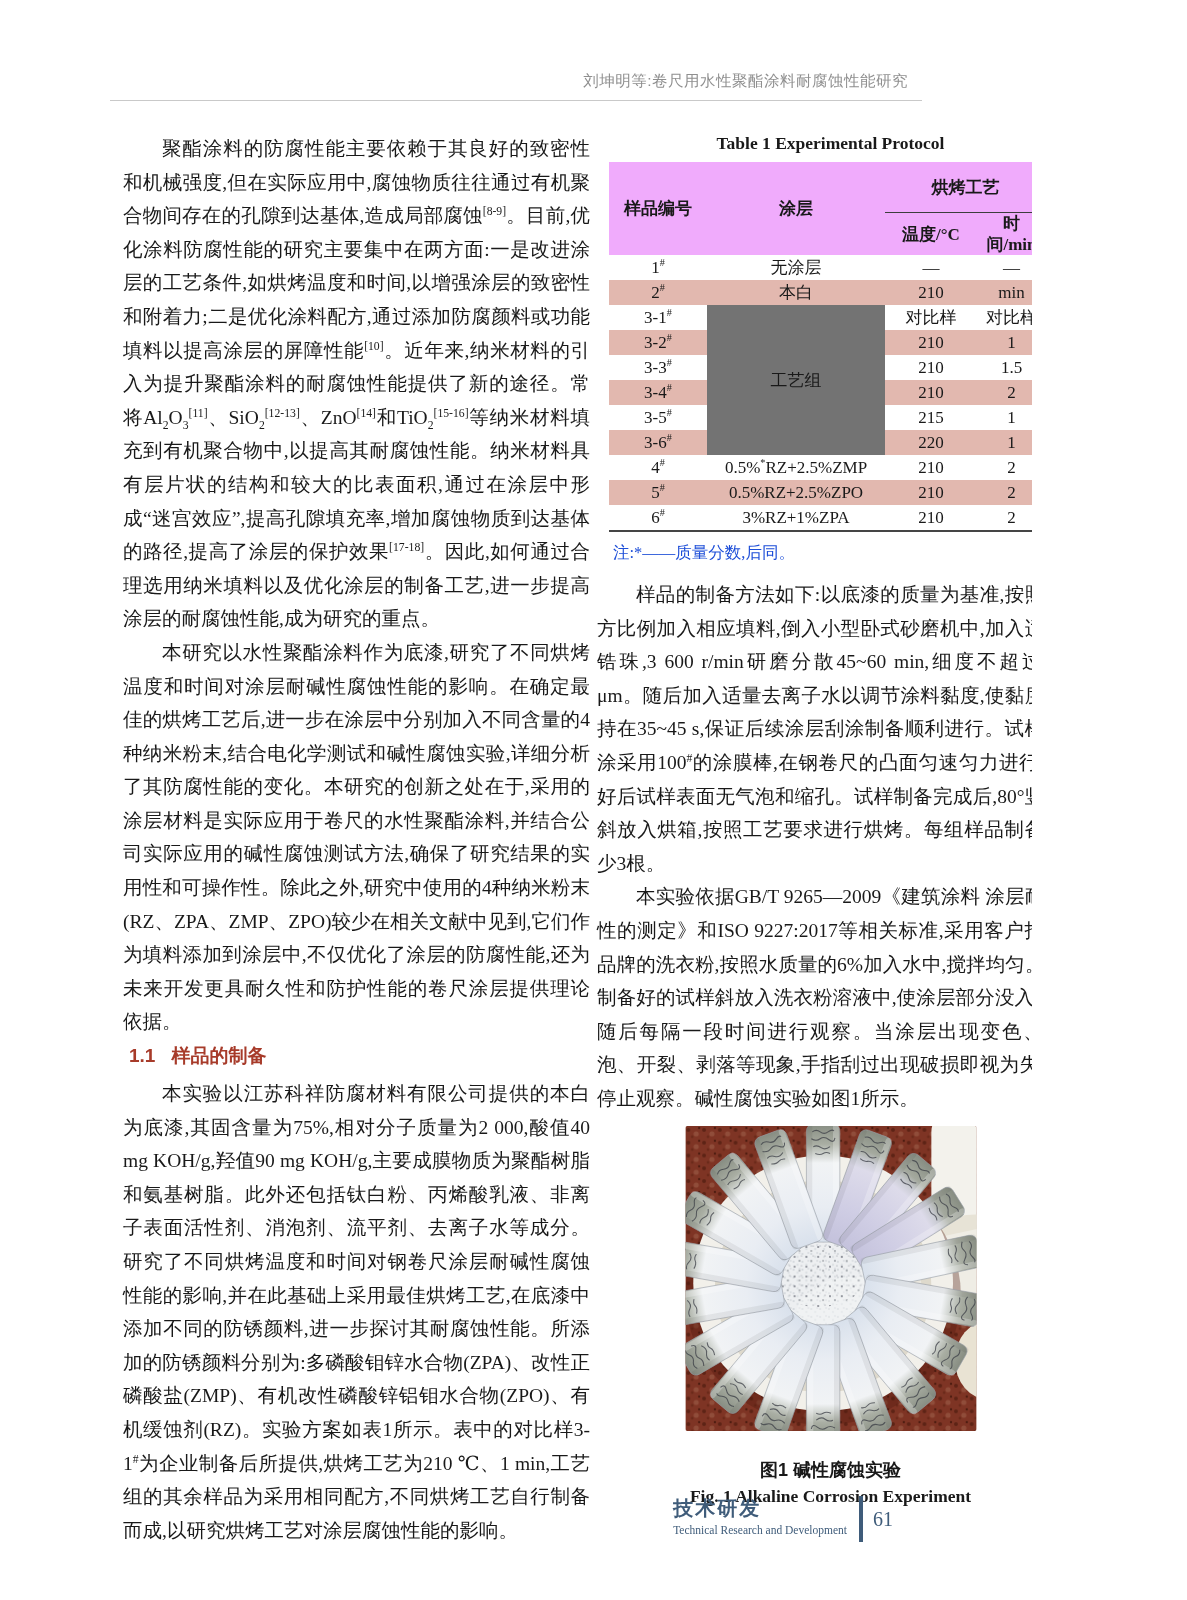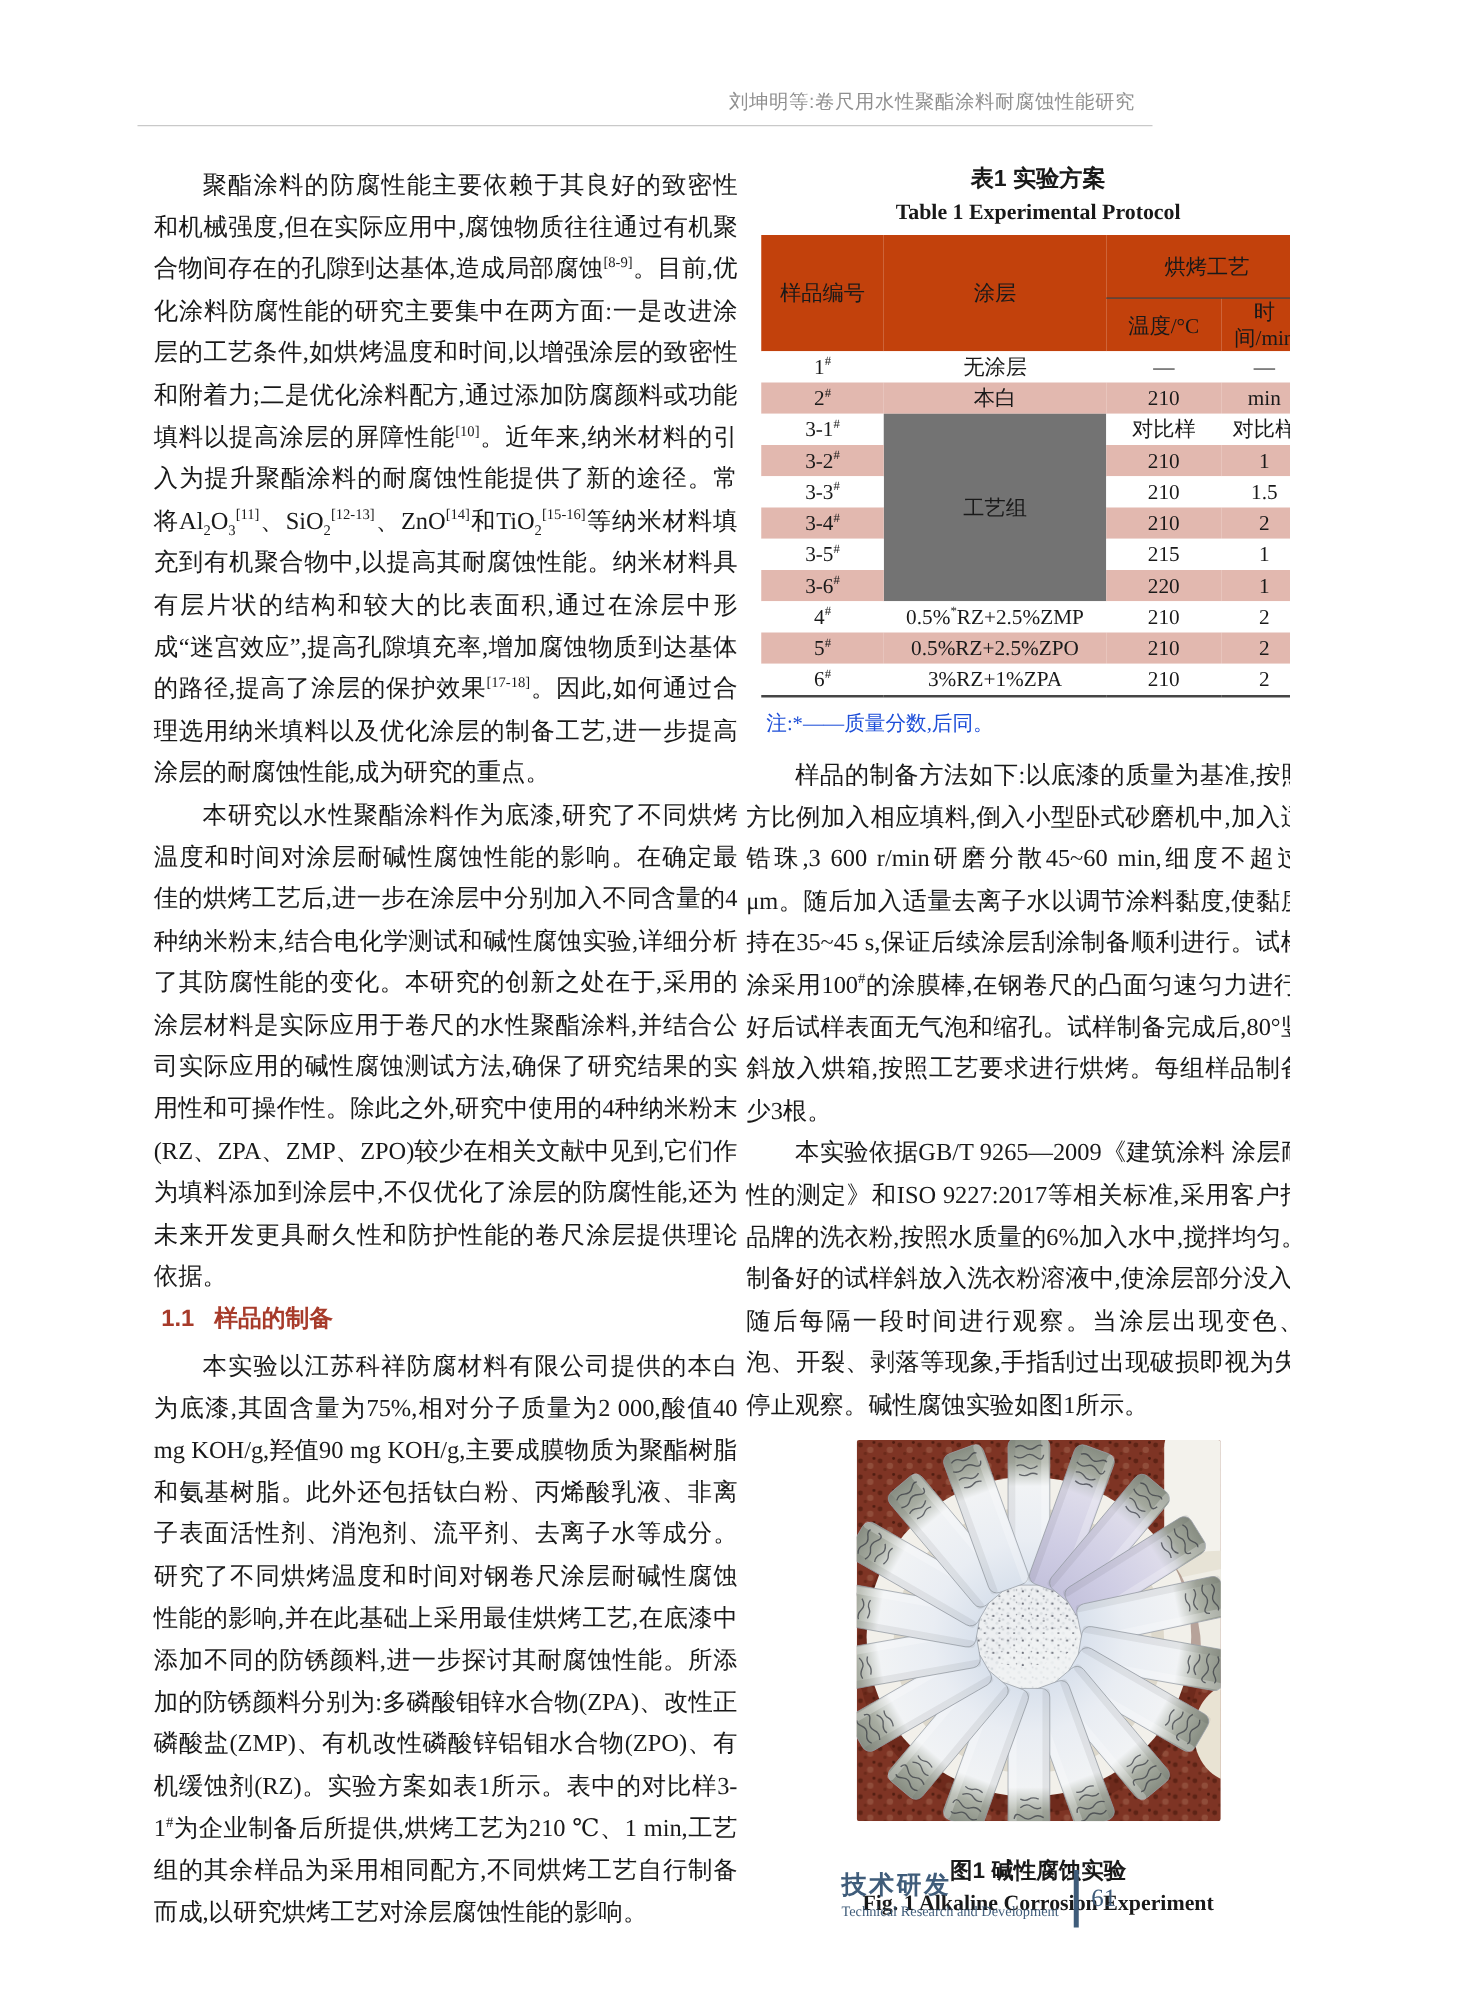--- a/index.html
+++ b/index.html
@@ -22,21 +22,21 @@
   .sec-h .num { margin-right:26px; }
   .sub-h { color:#a73b2a; font-family:"Liberation Sans","DejaVu Sans",sans-serif; font-weight:bold;
            font-size:19px; line-height:26px; margin:4px 0 8px 6px; text-align:left; }
   .sub-h .num { margin-right:16px; }
 
   .tbl-title-zh { text-align:center; font-family:"Liberation Sans","DejaVu Sans",sans-serif;
                   font-weight:bold; font-size:18.5px; line-height:26px; }
   .tbl-title-en { text-align:center; font-weight:bold; font-size:17.5px; line-height:26px; margin-bottom:6px; }
   table.protocol { width:437px; margin-left:12px; border-collapse:collapse; font-size:17px;
                    line-height:21px; border-bottom:2px solid #454545; text-align:center; }
-  .protocol thead th { background:#c2410c; font-weight:normal; padding:0 2px; }
+  .protocol thead th { background:#f0abfc; font-weight:bold; padding:0 2px; }
   .protocol thead tr.hrow1 th { height:50px; }
   .protocol thead tr.hrow2 th { height:40px; }
   .protocol th.bk { border-bottom:1.2px solid #3d3d3d; }
   .protocol td { height:25px; padding:0 2px; background:#fff; }
   .protocol tr.shade td { background:#e2b8af; }
   .protocol td.merged { background:#737373; vertical-align:middle; }
   .tbl-note { color:#1d4ed8; font-size:16.5px; line-height:22px; margin:10px 0 14px 16px; text-align:left; }
 
   .fig { margin-top:10px; }
   svg.photo { display:block; margin:0 auto; width:296px; height:305px; }
@@ -67,21 +67,20 @@
   <div class="col col-left">
     <p class="body">聚酯涂料的防腐性能主要依赖于其良好的致密性和机械强度,但在实际应用中,腐蚀物质往往通过有机聚合物间存在的孔隙到达基体,造成局部腐蚀<sup>[8-9]</sup>。目前,优化涂料防腐性能的研究主要集中在两方面:一是改进涂层的工艺条件,如烘烤温度和时间,以增强涂层的致密性和附着力;二是优化涂料配方,通过添加防腐颜料或功能填料以提高涂层的屏障性能<sup>[10]</sup>。近年来,纳米材料的引入为提升聚酯涂料的耐腐蚀性能提供了新的途径。常将Al<sub>2</sub>O<sub>3</sub><sup>[11]</sup>、SiO<sub>2</sub><sup>[12-13]</sup>、ZnO<sup>[14]</sup>和TiO<sub>2</sub><sup>[15-16]</sup>等纳米材料填充到有机聚合物中,以提高其耐腐蚀性能。纳米材料具有层片状的结构和较大的比表面积,通过在涂层中形成“迷宫效应”,提高孔隙填充率,增加腐蚀物质到达基体的路径,提高了涂层的保护效果<sup>[17-18]</sup>。因此,如何通过合理选用纳米填料以及优化涂层的制备工艺,进一步提高涂层的耐腐蚀性能,成为研究的重点。</p>
     <p class="body">本研究以水性聚酯涂料作为底漆,研究了不同烘烤温度和时间对涂层耐碱性腐蚀性能的影响。在确定最佳的烘烤工艺后,进一步在涂层中分别加入不同含量的4种纳米粉末,结合电化学测试和碱性腐蚀实验,详细分析了其防腐性能的变化。本研究的创新之处在于,采用的涂层材料是实际应用于卷尺的水性聚酯涂料,并结合公司实际应用的碱性腐蚀测试方法,确保了研究结果的实用性和可操作性。除此之外,研究中使用的4种纳米粉末(RZ、ZPA、ZMP、ZPO)较少在相关文献中见到,它们作为填料添加到涂层中,不仅优化了涂层的防腐性能,还为未来开发更具耐久性和防护性能的卷尺涂层提供理论依据。</p>
     <div class="sub-h">
       <span class="num">1.1</span><span>样品的制备</span>
     </div>
     <p class="body">本实验以江苏科祥防腐材料有限公司提供的本白为底漆,其固含量为75%,相对分子质量为2 000,酸值40 mg KOH/g,羟值90 mg KOH/g,主要成膜物质为聚酯树脂和氨基树脂。此外还包括钛白粉、丙烯酸乳液、非离子表面活性剂、消泡剂、流平剂、去离子水等成分。研究了不同烘烤温度和时间对钢卷尺涂层耐碱性腐蚀性能的影响,并在此基础上采用最佳烘烤工艺,在底漆中添加不同的防锈颜料,进一步探讨其耐腐蚀性能。所添加的防锈颜料分别为:多磷酸钼锌水合物(ZPA)、改性正磷酸盐(ZMP)、有机改性磷酸锌铝钼水合物(ZPO)、有机缓蚀剂(RZ)。实验方案如表1所示。表中的对比样3-1<sup>#</sup>为企业制备后所提供,烘烤工艺为210 ℃、1 min,工艺组的其余样品为采用相同配方,不同烘烤工艺自行制备而成,以研究烘烤工艺对涂层腐蚀性能的影响。</p>
   </div>
 
   <div class="col col-right">
-    <div class="tbl-title-zh">表1 实验方案</div>
     <div class="tbl-title-en">Table 1 Experimental Protocol</div>
 
     <table class="protocol">
       <colgroup>
           <col style="width:98px">
           <col style="width:178px">
           <col style="width:92px">
           <col style="width:69px">
         </colgroup>
       <thead>

